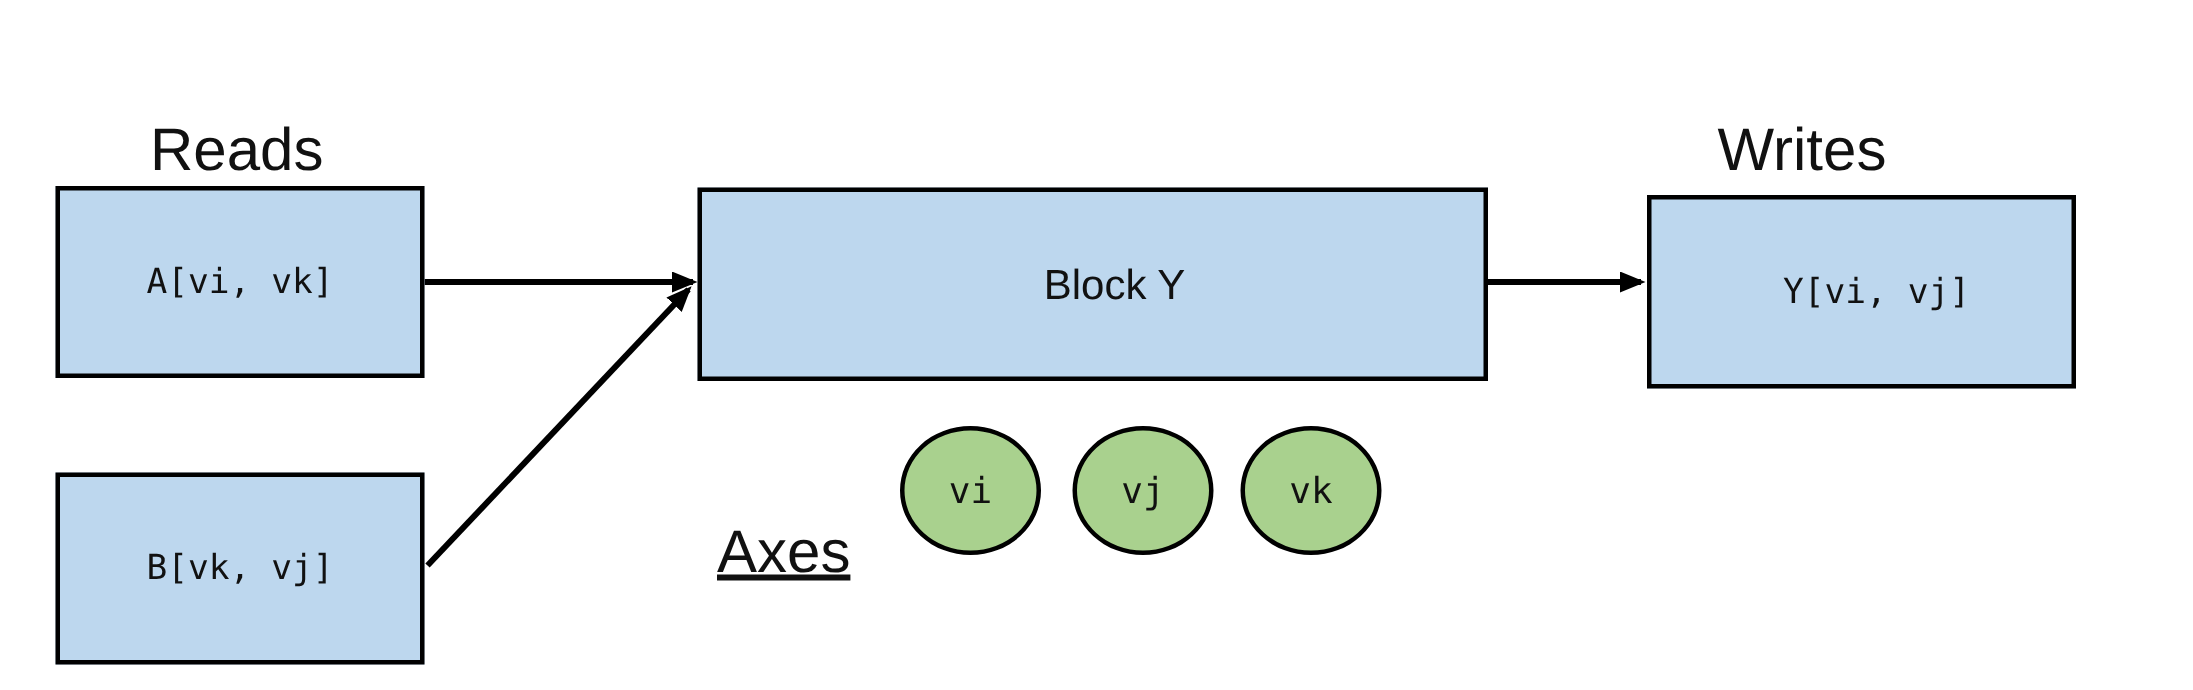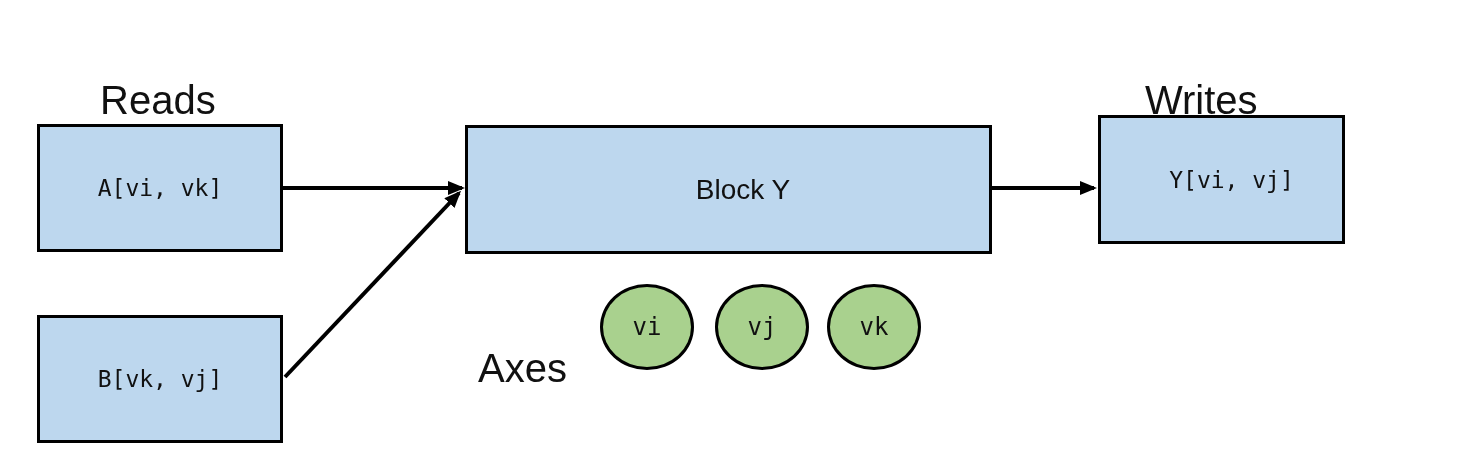--- a/index.html
+++ b/index.html
@@ -59,21 +59,21 @@
   }
   .edges line{stroke:var(--stroke);stroke-width:4;}
 </style>
 </head>
 <body>
 
 <div class="canvas">
 
   <div class="section-label" style="left:100px;top:38px;">Reads</div>
   <div class="section-label" style="left:1145px;top:38px;">Writes</div>
-  <div class="section-label" style="left:478px;top:306px;">Axes</div>
+  <div class="section-label" style="left:478px;top:306px;text-decoration:underline;">Axes</div>
 
   <svg class="edges" viewBox="0 0 1462 460">
     <defs>
       <marker id="ah" markerWidth="17" markerHeight="14" refX="14" refY="7" orient="auto" markerUnits="userSpaceOnUse">
         <path d="M0,0 L17,7 L0,14 z" fill="#000000"></path>
       </marker>
     </defs>
     <line x1="283" y1="188" x2="462" y2="188" marker-end="url(#ah)"></line>
     <line x1="285" y1="377" x2="459" y2="193" marker-end="url(#ah)"></line>
     <line x1="992" y1="188" x2="1094" y2="188" marker-end="url(#ah)"></line>
@@ -83,21 +83,21 @@
     <span>A[vi, vk]</span>
   </div>
   <div class="node" style="left:37px;top:315px;width:246px;height:128px;">
     <span>B[vk, vj]</span>
   </div>
 
   <div class="node sans-label" style="left:465px;top:125px;width:527px;height:129px;">
     <span>Block Y</span>
   </div>
 
-  <div class="node" style="left:1098px;top:115px;width:247px;height:129px;padding-left:20px;">
+  <div class="node" style="left:1098px;top:130px;width:286px;height:129px;padding-left:20px;">
     <span>Y[vi, vj]</span>
   </div>
 
   <div class="axis-ellipse" style="left:600px;top:284px;">
     <span>vi</span>
   </div>
   <div class="axis-ellipse" style="left:715px;top:284px;">
     <span>vj</span>
   </div>
   <div class="axis-ellipse" style="left:827px;top:284px;">

